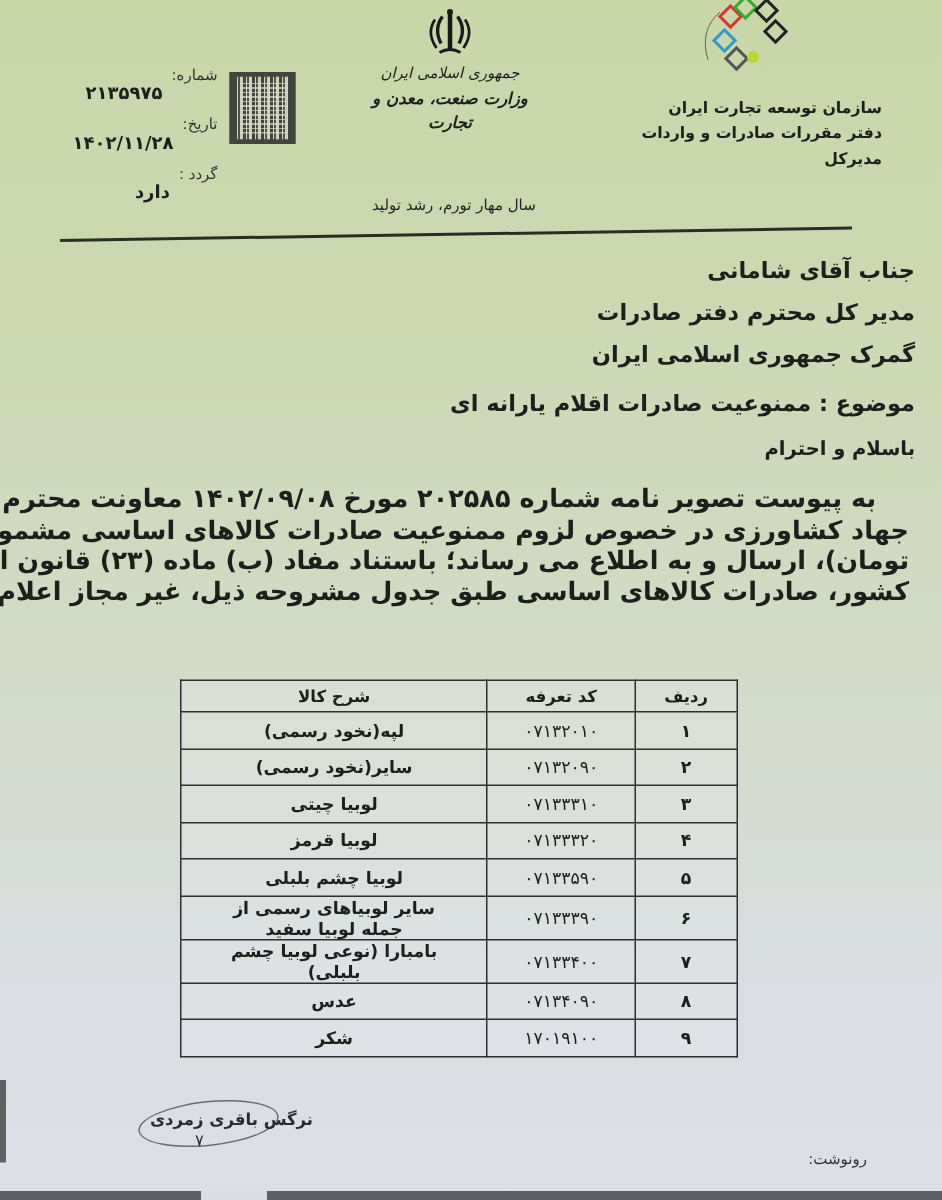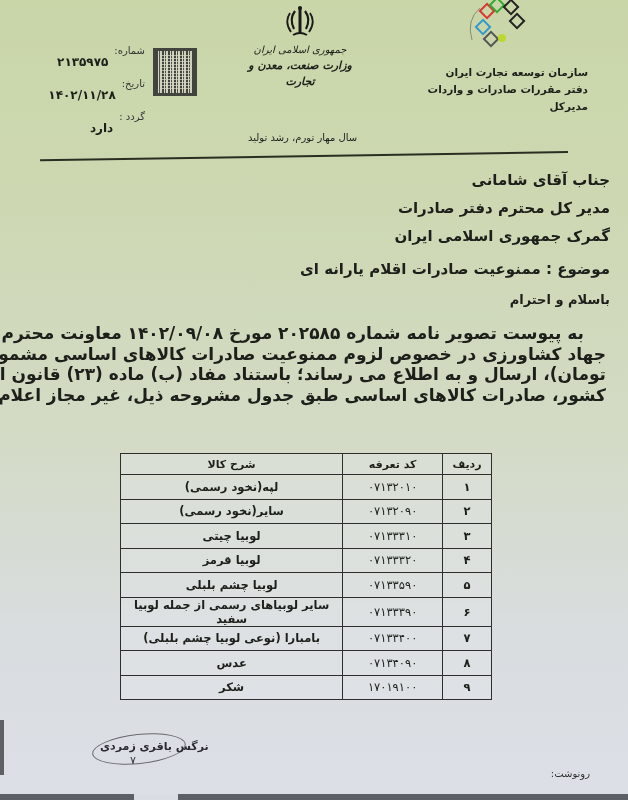--- a/index.html
+++ b/index.html
@@ -45,30 +45,30 @@
     .recipient { right: 18px; top: 166px; width: 300px; font-weight: bold; font-size: 15px; line-height: 28px; text-align: right; }
     .subject { right: 18px; top: 260px; font-size: 15px; font-weight: bold; }
     .greeting { right: 18px; top: 292px; font-size: 13px; font-weight: bold; }
 
     .body-text { left: 86px; top: 323px; width: 520px; font-size: 17px; font-weight: bold; line-height: 20.5px; text-align: justify; text-align-last: right; }
     .body-text span { display: block; white-space: nowrap; }
     .body-text .indent { padding-right: 22px; }
 
     
     .tbl { position: absolute; left: 120px; top: 453px; width: 372px; border-collapse: collapse; direction: rtl; font-size: 11.5px; }
-    .tbl th, .tbl td { border: 1.5px solid #2e2e2e; height: 24.5px; text-align: center; font-weight: bold; padding: 0 9px; background: rgba(230,233,236,0.35); }
+    .tbl th, .tbl td { border: 1.5px solid #2e2e2e; height: 24.5px; text-align: center; font-weight: bold; padding: 0 19px; background: rgba(230,233,236,0.35); }
     .tbl th { height: 21px; font-size: 11px; }
     .tbl .c-idx { width: 49px; }
     .tbl .c-code { width: 100px; letter-spacing: 0.5px; font-weight: normal; font-family: "DejaVu Sans", sans-serif; }
     .tbl .c-desc { width: 223px; }
 
     .signature { left: 92px; top: 734px; width: 94px; height: 30px; border: 1px solid #6a6a70; border-radius: 50%; transform: rotate(-6deg); }
     .sig-name { left: 100px; top: 740px; font-size: 11px; font-weight: bold; color: #2a2a33; }
     .sig-mark { left: 130px; top: 754px; font-size: 11px; color: #333; }
-    .cc { right: 38px; top: 768px; font-size: 10px; color: #333; }
+    .cc { right: 50px; top: 768px; font-size: 10px; color: #333; }
 
     .bottom-bar { left: 0; bottom: 0; width: 628px; height: 6px; background: #5d5f66; }
     .bottom-gap { left: 134px; bottom: 0; width: 44px; height: 6px; background: #d9dce3; }
     .left-edge { left: 0; top: 720px; width: 4px; height: 55px; background: #5f6064; }
   </style>
 </head>
 <body>
 
 <div class="page">
 

